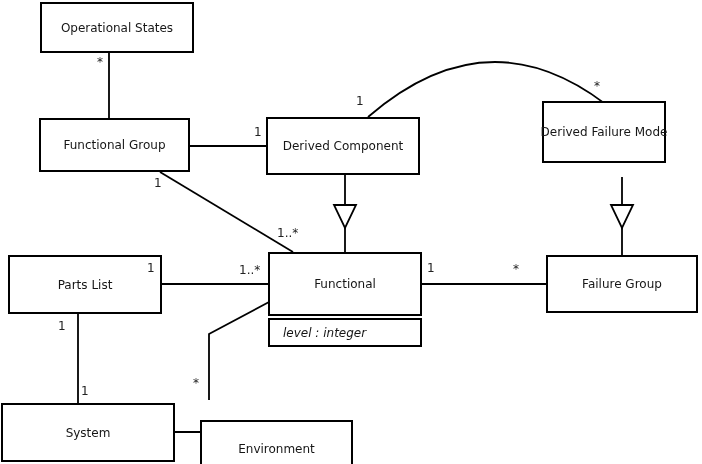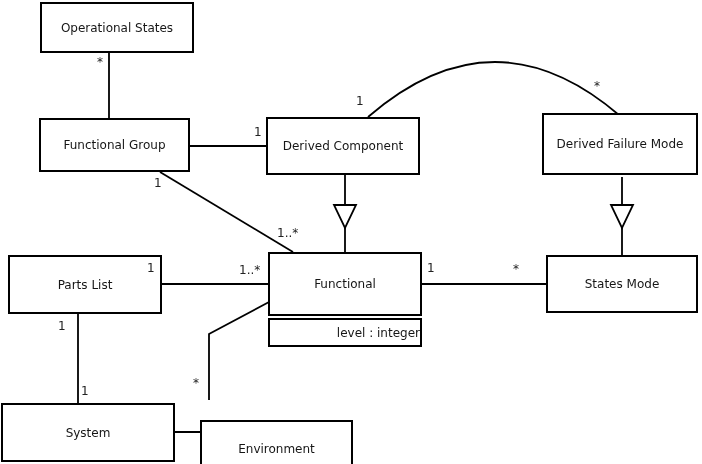--- a/index.html
+++ b/index.html
@@ -32,22 +32,23 @@
     border: 2px solid #000000;
     background: #ffffff;
     display: flex;
     align-items: center;
     justify-content: center;
     font-size: 12px;
     color: #161616;
     white-space: nowrap;
   }
   .uml-box.attr {
-    justify-content: flex-end;
-    padding-left: 20px;
+    justify-content: flex-start;
+    padding-left: 13px;
+    font-style: italic;
   }
   .mult {
     position: absolute;
     font-size: 12px;
     line-height: 13px;
     color: #222222;
     white-space: nowrap;
   }
 </style>
 </head>
@@ -76,37 +77,37 @@
   </div>
 
   <div class="uml-box" style="left:39px;  top:118px; width:151px; height:54px;">
     <span>Functional Group</span>
   </div>
 
   <div class="uml-box" style="left:266px; top:117px; width:154px; height:58px;">
     <span>Derived Component</span>
   </div>
 
-  <div class="uml-box" style="left:542px; top:113px; width:156px; height:62px;text-align:right;">
+  <div class="uml-box" style="left:542px; top:101px; width:124px; height:62px;text-align:right;">
     <span>Derived Failure Mode</span>
   </div>
 
   <div class="uml-box" style="left:1px;   top:255px; width:154px; height:59px;margin-left:7px;">
     <span>Parts List</span>
   </div>
 
   <div class="uml-box" style="left:268px; top:252px; width:154px; height:64px;">
     <span>Functional</span>
   </div>
   <div class="uml-box attr" style="left:268px; top:318px; width:154px; height:29px;">
     <span>level : integer</span>
   </div>
 
   <div class="uml-box" style="left:546px; top:255px; width:152px; height:58px;">
-    <span>States Mode</span>
+    <span>Failure Group</span>
   </div>
 
   <div class="uml-box" style="left:1px;   top:403px; width:174px; height:59px;">
     <span>System</span>
   </div>
 
   <div class="uml-box" style="left:200px; top:420px; width:153px; height:57px;">
     <span>Environment</span>
   </div>
 

